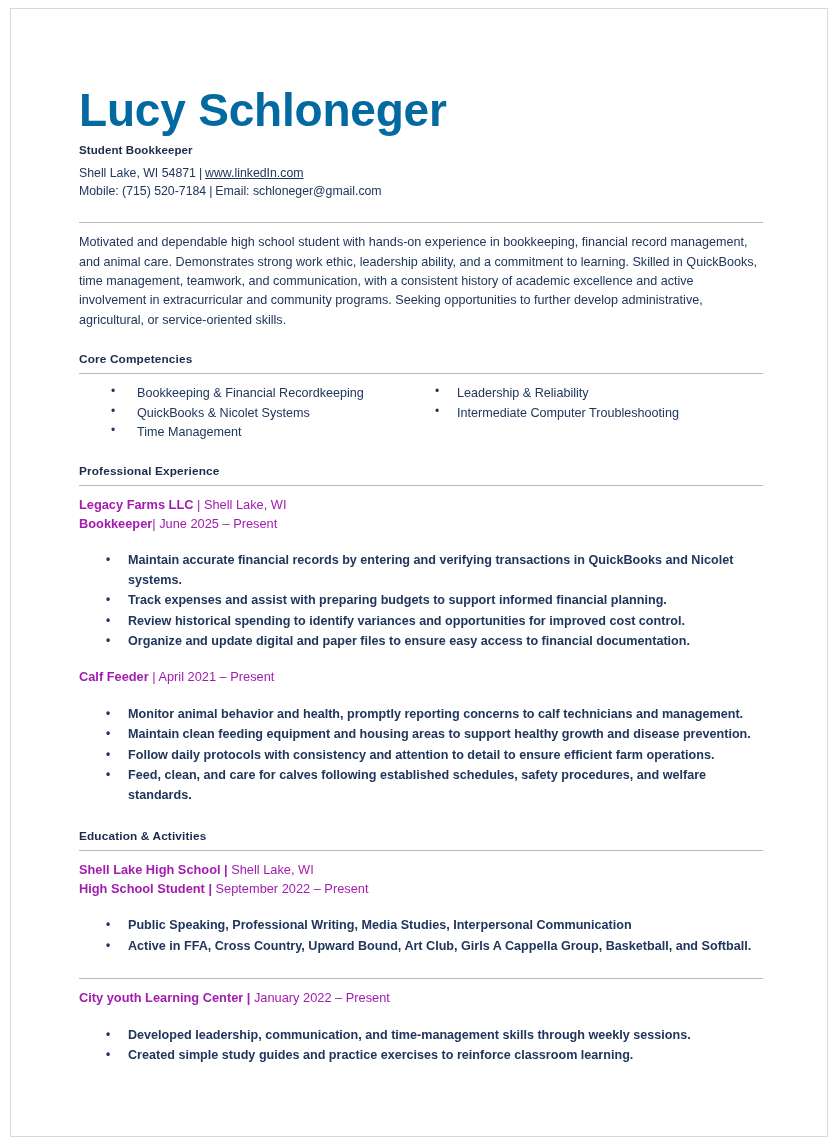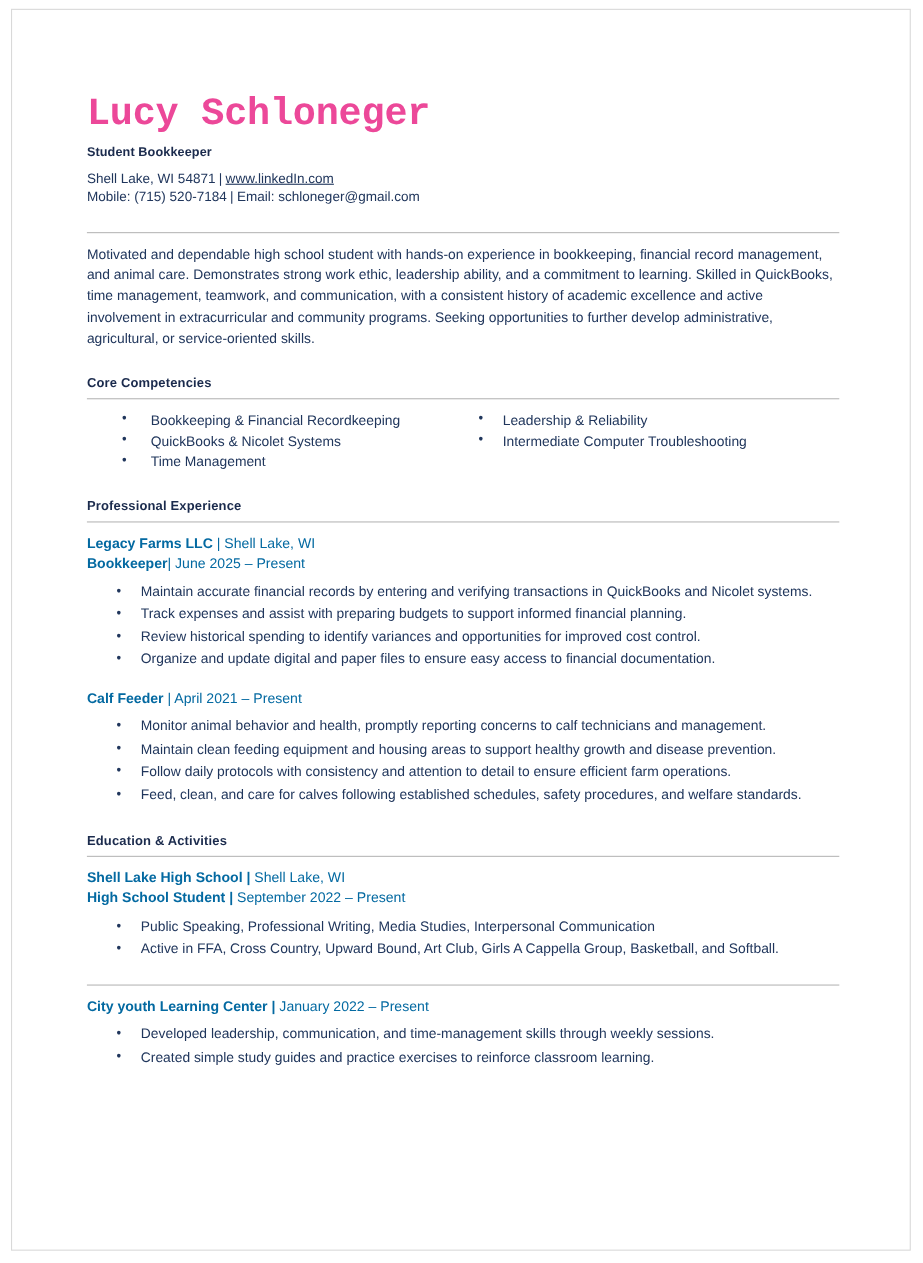--- a/index.html
+++ b/index.html
@@ -31,24 +31,24 @@
   }
   .content {
     position: absolute;
     left: 79px;
     top: 86px;
     width: 684px;
   }
 
   
   .name {
-    font-family: Liberation Mono, monospace;
-    font-size: 35px;
-    font-weight: bold;
-    color: #ec4899;
+    font-family: Liberation Sans, sans-serif;
+    font-size: 46px;
+    font-weight: bold;
+    color: #0369a1;
     letter-spacing: -0.2px;
     line-height: 1.05;
     margin: 0 0 10px 0;
   }
   .subtitle {
     font-family: "Liberation Sans", sans-serif;
     font-size: 11.5px;
     font-weight: bold;
     color: #1b2b4d;
     margin: 0 0 9px 0;
@@ -140,34 +140,35 @@
   
   .entry {
     margin-top: 2px;
   }
   .entry + .entry {
     margin-top: 16px;
   }
   .entry-line {
     font-family: "Liberation Sans", sans-serif;
     font-size: 12.8px;
-    color: #0369a1;
+    color: #a21caf;
     line-height: 1.45;
     margin: 0;
   }
   .entry-line .b {
     font-weight: bold;
   }
   .entry-line .n {
     font-weight: normal;
   }
   ul.bullets {
     list-style: none;
-    margin: 7px 0 0 0;
+    margin: 18px 0 0 0;
     padding: 0;
+    font-weight: bold;
   }
   ul.bullets li {
     position: relative;
     font-family: "Liberation Sans", sans-serif;
     font-size: 12.6px;
     color: #20365c;
     line-height: 1.55;
     padding-left: 49px;
     margin-bottom: 1px;
   }

